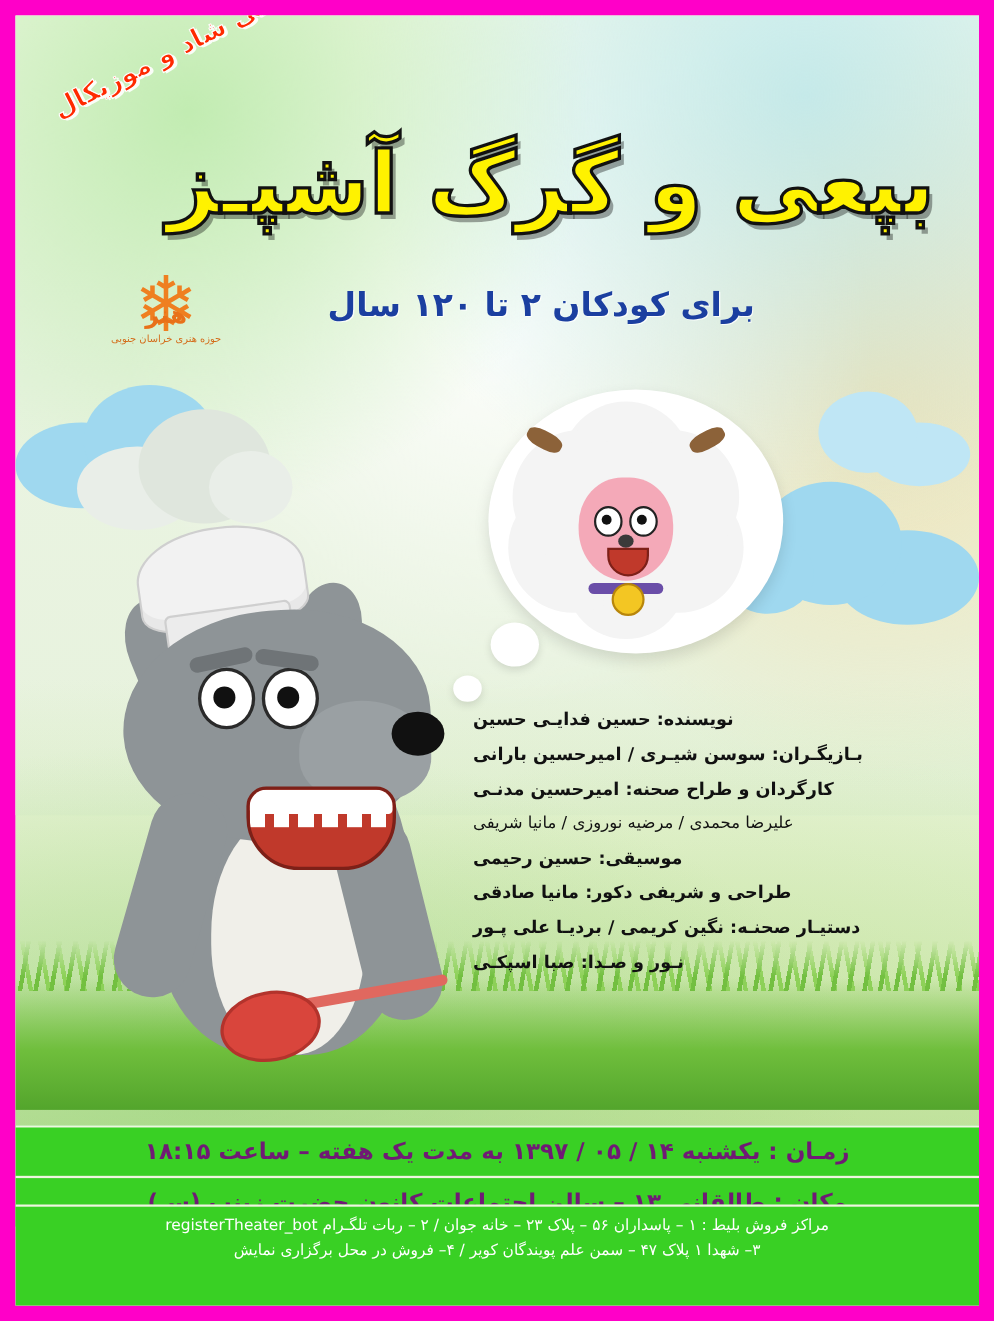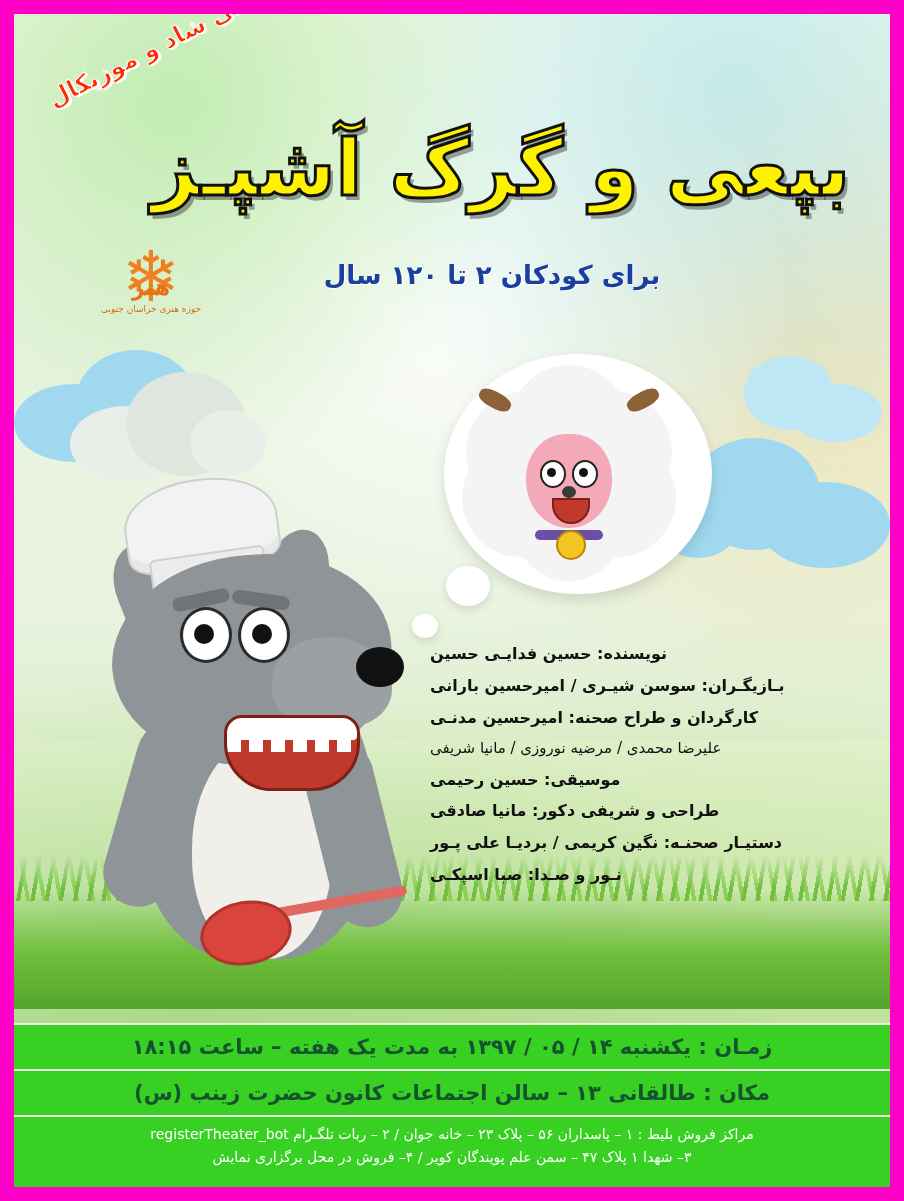--- a/index.html
+++ b/index.html
@@ -104,21 +104,21 @@
     text-shadow: 4px 5px 0 rgba(0,0,0,.35);
     line-height: 1.1;
     white-space: nowrap;
   }
   .subtitle {
     position: absolute;
     top: 246px;
     left: 200px;
     right: 120px;
     text-align: center;
-    font-size: 26px;
+    font-size: 30px;
     font-weight: bold;
     color: #1b3fa0;
     text-shadow: 1px 1px 0 rgba(255,255,255,.8);
   }
   
   .ribbon {
     position: absolute;
     left: 22px;
     top: 78px;
     width: 290px;
@@ -439,29 +439,29 @@
     margin-bottom: 7px;
     white-space: nowrap;
   }
   .credits .row.light { font-weight: normal; font-size: 15px; }
 
   
   .bar {
     position: absolute;
     left: 0; right: 0;
     background: #39d024;
-    color: #14532d;
+    color: #701a75;
     text-align: center;
     font-weight: bold;
     border-top: 2px solid #eef6e0;
   }
   .bar-time { bottom: 118px; height: 44px; line-height: 44px; font-size: 21px; }
   .bar-place { bottom: 72px; height: 44px; line-height: 44px; font-size: 21px; }
   .bar-sales {
-    bottom: 0; height: 72px;
+    bottom: 0; height: 92px;
     background: #39d024;
     color: #fff;
     font-weight: normal;
     font-size: 14px;
     padding-top: 6px;
     line-height: 1.65;
     box-sizing: border-box;
   }
   .sales-line { white-space: nowrap; }
 </style>

